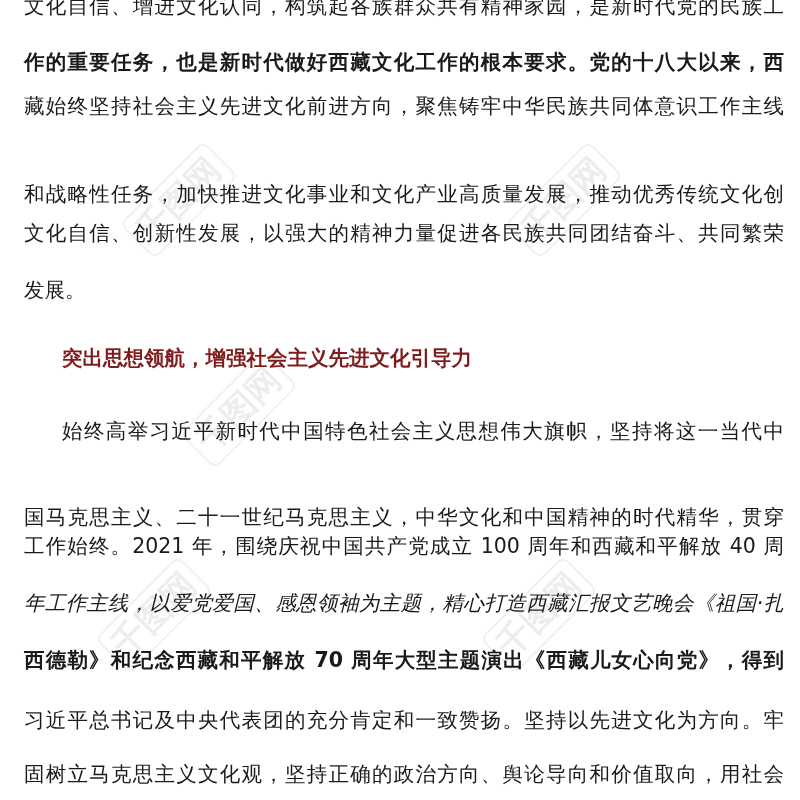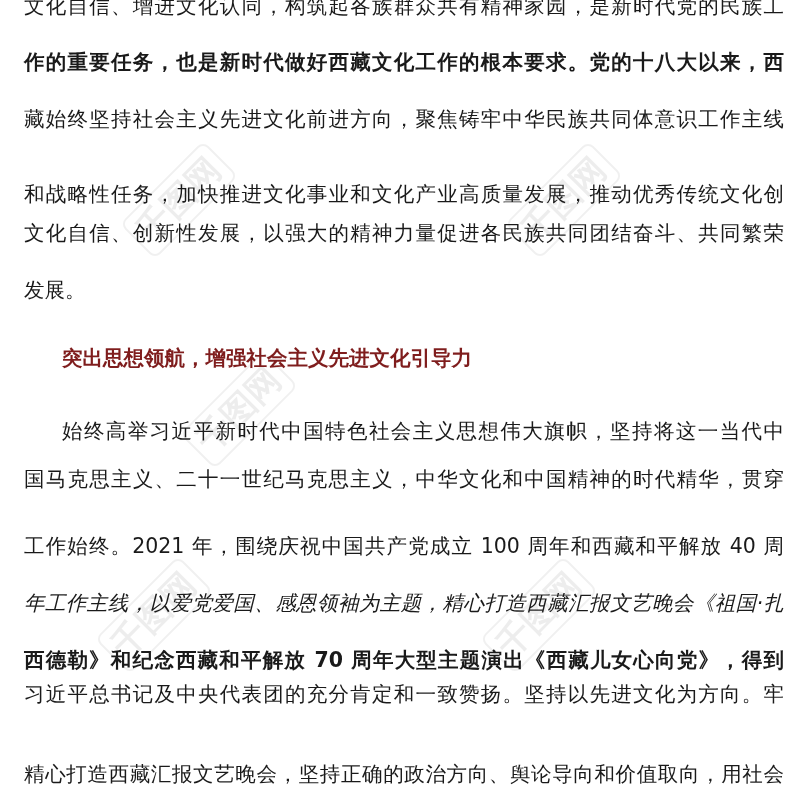--- a/index.html
+++ b/index.html
@@ -69,31 +69,31 @@
 
   <div class="watermark" style="left:120px; top:175px;">千图网</div>
   <div class="watermark" style="left:505px; top:175px;">千图网</div>
   <div class="watermark" style="left:180px; top:385px;">千图网</div>
   <div class="watermark" style="left:95px; top:590px;">千图网</div>
   <div class="watermark" style="left:480px; top:590px;">千图网</div>
 
   <div>
     <div class="line" style="top:-8px;">文化自信、增进文化认同，构筑起各族群众共有精神家园，是新时代党的民族工</div>
     <div class="line" style="top:48px;font-weight:bold;">作的重要任务，也是新时代做好西藏文化工作的根本要求。党的十八大以来，西</div>
-    <div class="line" style="top:105px;">藏始终坚持社会主义先进文化前进方向，聚焦铸牢中华民族共同体意识工作主线</div>
+    <div class="line" style="top:92px;">藏始终坚持社会主义先进文化前进方向，聚焦铸牢中华民族共同体意识工作主线</div>
     <div class="line" style="top:180px;">和战略性任务，加快推进文化事业和文化产业高质量发展，推动优秀传统文化创</div>
     <div class="line" style="top:219px;">文化自信、创新性发展，以强大的精神力量促进各民族共同团结奋斗、共同繁荣</div>
     <div class="line last" style="top:276px;">发展。</div>
   </div>
 
   <div class="heading" style="top:344px;">突出思想领航，增强社会主义先进文化引导力</div>
 
   <div>
     <div class="line indent" style="top:417px;">始终高举习近平新时代中国特色社会主义思想伟大旗帜，坚持将这一当代中</div>
-    <div class="line" style="top:465px;">国马克思主义、二十一世纪马克思主义，中华文化和中国精神的时代精华，贯穿</div>
+    <div class="line" style="top:503px;">国马克思主义、二十一世纪马克思主义，中华文化和中国精神的时代精华，贯穿</div>
     <div class="line" style="top:532px;">工作始终。2021 年，围绕庆祝中国共产党成立 100 周年和西藏和平解放 40 周</div>
     <div class="line" style="top:589px;font-style:italic;">年工作主线，以爱党爱国、感恩领袖为主题，精心打造西藏汇报文艺晚会《祖国·扎</div>
     <div class="line" style="top:646px;font-weight:bold;">西德勒》和纪念西藏和平解放 70 周年大型主题演出《西藏儿女心向党》，得到</div>
-    <div class="line" style="top:680px;">习近平总书记及中央代表团的充分肯定和一致赞扬。坚持以先进文化为方向。牢</div>
-    <div class="line" style="top:760px;">精心打造西藏汇报文艺晚会，坚持正确的政治方向、舆论导向和价值取向，用社会</div>
+    <div class="line" style="top:706px;">习近平总书记及中央代表团的充分肯定和一致赞扬。坚持以先进文化为方向。牢</div>
+    <div class="line" style="top:760px;">固树立马克思主义文化观，坚持正确的政治方向、舆论导向和价值取向，用社会</div>
   </div>
 
 </div>
 
 </body></html>

